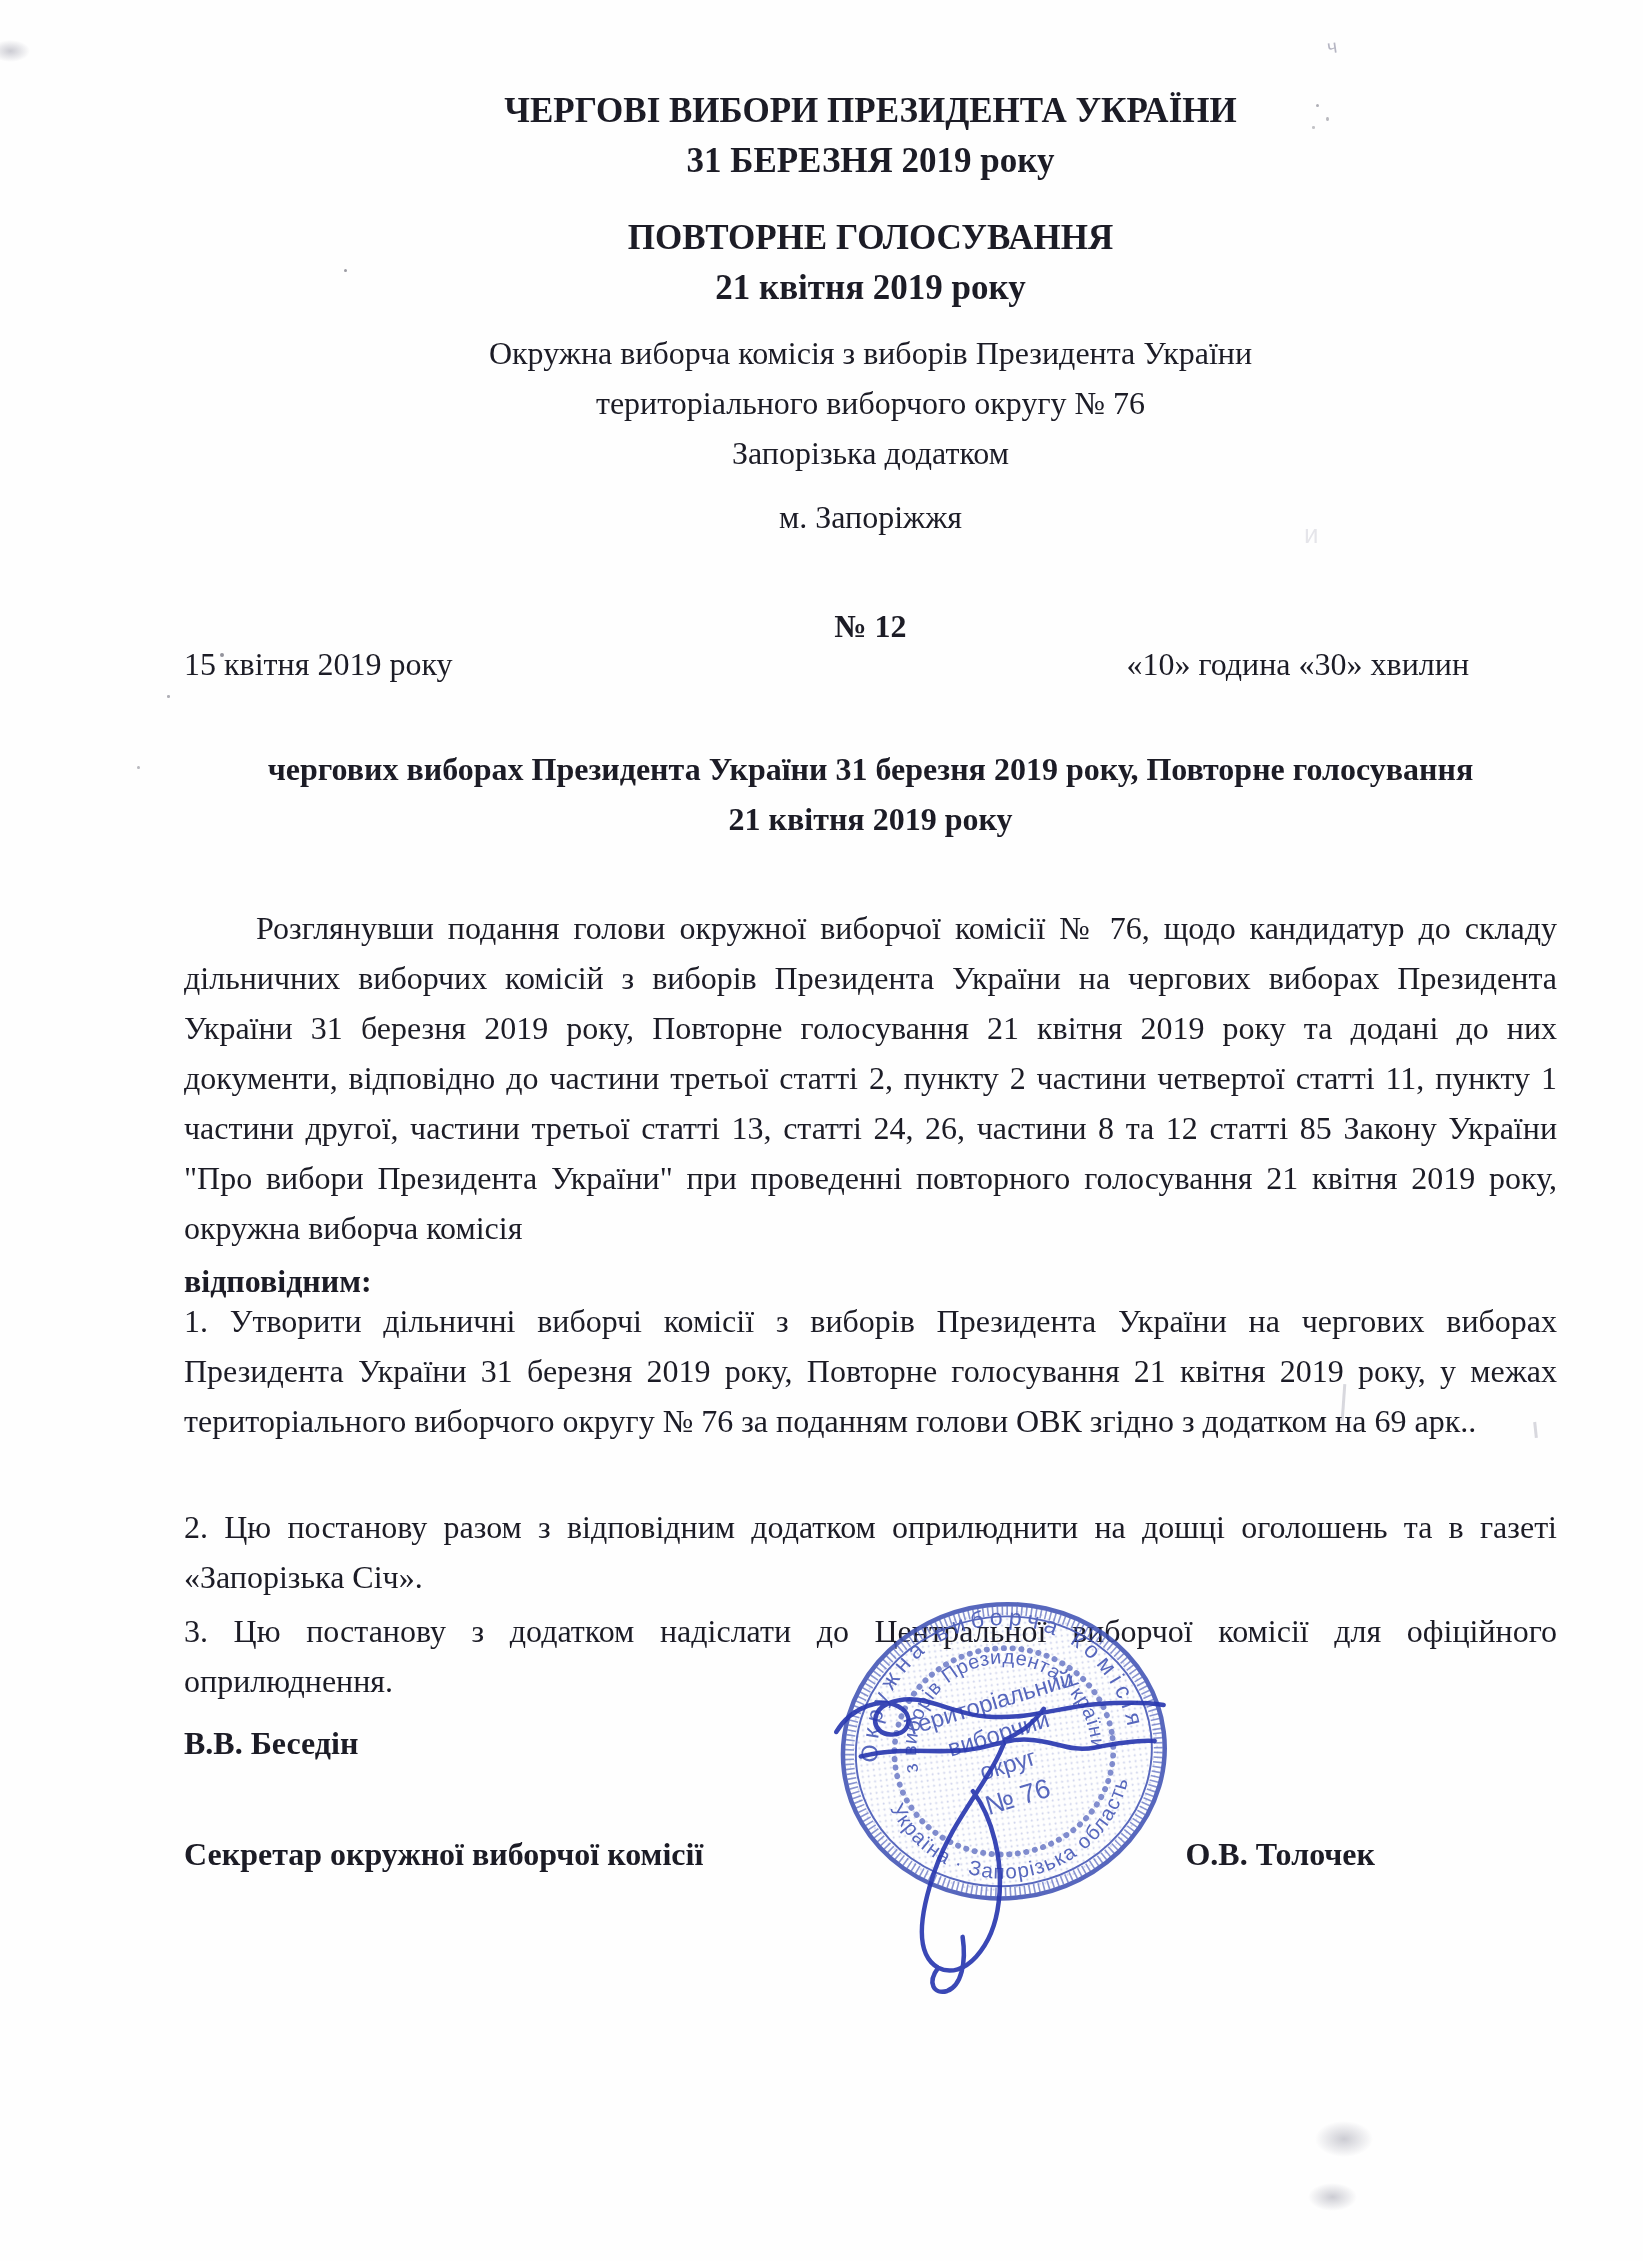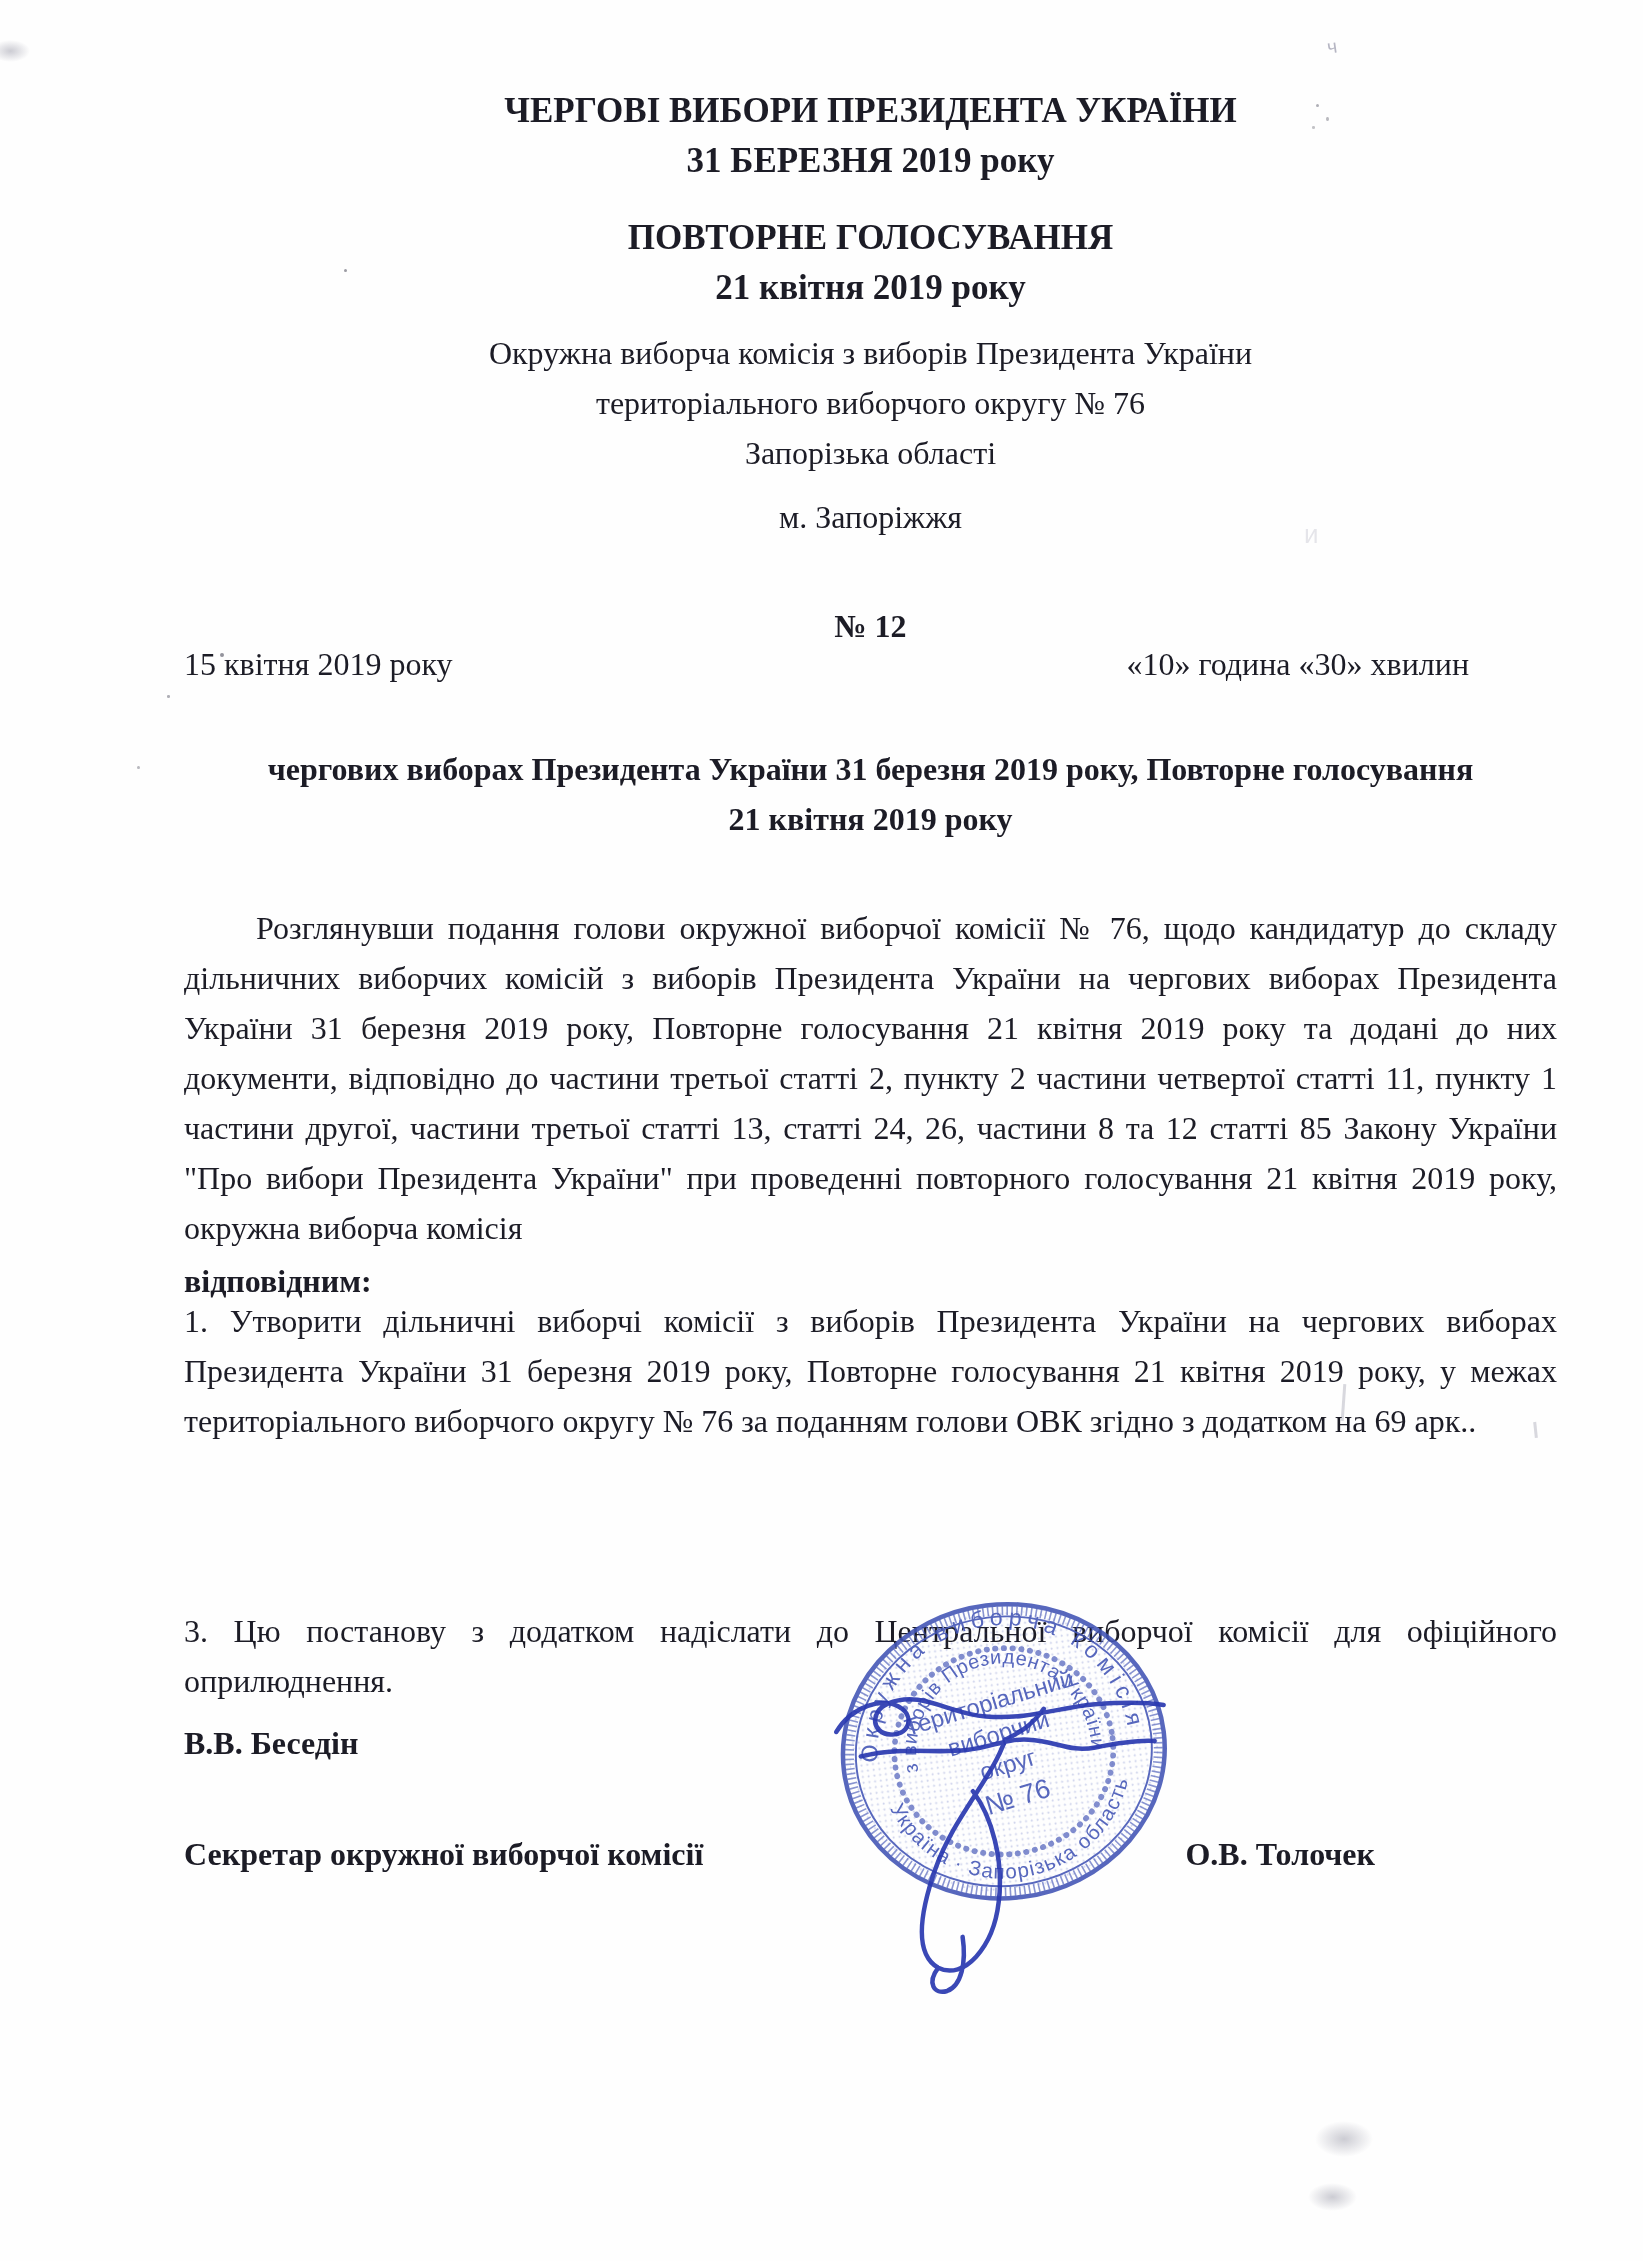--- a/index.html
+++ b/index.html
@@ -38,21 +38,21 @@
   </div>
 
   <div class="blk center b t54" style="top:213px;">
     <div>ПОВТОРНЕ ГОЛОСУВАННЯ</div>
     <div>21 квітня 2019 року</div>
   </div>
 
   <div class="blk center t50" style="top:328px;">
     <div>Окружна виборча комісія з виборів Президента України</div>
     <div>територіального виборчого округу № 76</div>
-    <div>Запорізька області</div>
+    <div>Запорізька додатком</div>
   </div>
 
   <div class="blk center" style="top:492px;">
     <div class="t50">м. Запоріжжя</div>
   </div>
 
   <div class="blk center b t50" style="top:601px;">№ 12</div>
 
   <div class="blk daterow" style="top:639px;">
     <span>15 квітня 2019 року</span>
@@ -61,20 +61,21 @@
 
   <div class="blk center b t50" style="top:744px;">
     <div>чергових виборах Президента України 31 березня 2019 року, Повторне голосування</div>
     <div>21 квітня 2019 року</div>
   </div>
 
   <div class="blk just indent" style="top:903px;">Розглянувши подання голови окружної виборчої комісії № 76, щодо кандидатур до складу дільничних виборчих комісій з виборів Президента України на чергових виборах Президента України 31 березня 2019 року, Повторне голосування 21 квітня 2019 року та додані до них документи, відповідно до частини третьої статті 2, пункту 2 частини четвертої статті 11, пункту 1 частини другої, частини третьої статті 13, статті 24, 26, частини 8 та 12  статті 85 Закону України "Про вибори Президента України" при проведенні повторного голосування 21 квітня 2019 року, окружна виборча комісія</div>
   <div class="blk b" style="top:1256px;">відповідним:</div>
 
   <div class="blk just" style="top:1296px;">1. Утворити дільничні виборчі комісії з виборів Президента України на чергових виборах Президента України 31 березня 2019 року,  Повторне голосування 21 квітня 2019 року, у межах територіального виборчого округу № 76 за поданням голови ОВК згідно з додатком на  69  арк..</div>
+  <div class="blk just" style="top:1502px;">2. Цю постанову разом з відповідним додатком оприлюднити на дошці оголошень та в газеті «Запорізька Січ».</div>
   <div class="blk just" style="top:1606px;">3. Цю постанову з додатком надіслати до Центральної виборчої комісії для офіційного оприлюднення.</div>
 
   <div class="blk sigrow" style="top:1718px;">
     <span class="name">В.В. Беседін</span>
   </div>
   <div class="blk sigrow" style="top:1829px;">
     <span>Секретар окружної виборчої  комісії</span>
     <span class="name">О.В. Толочек</span>
   </div>
 

